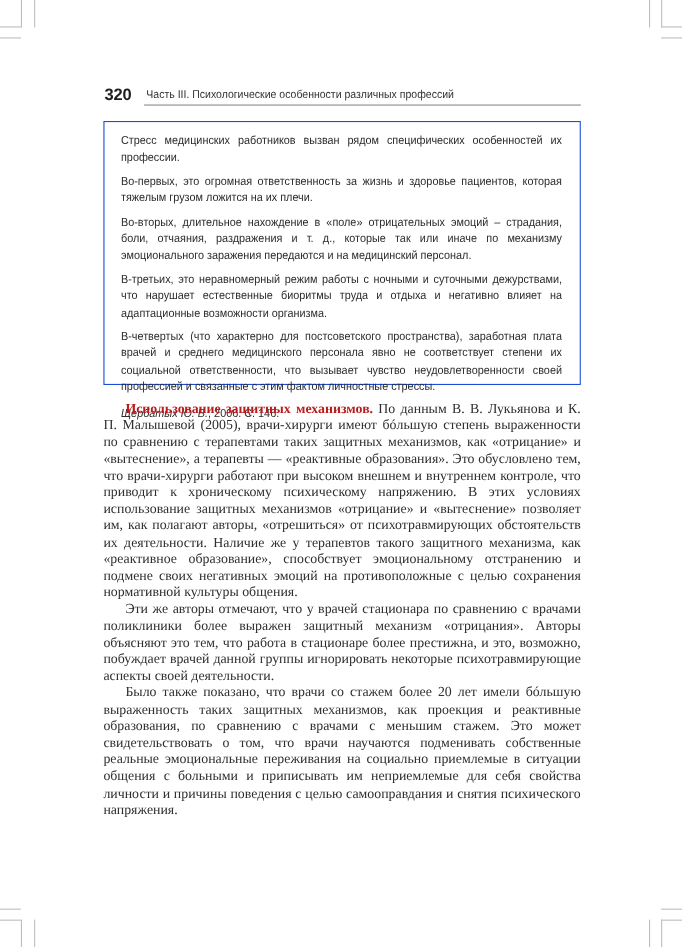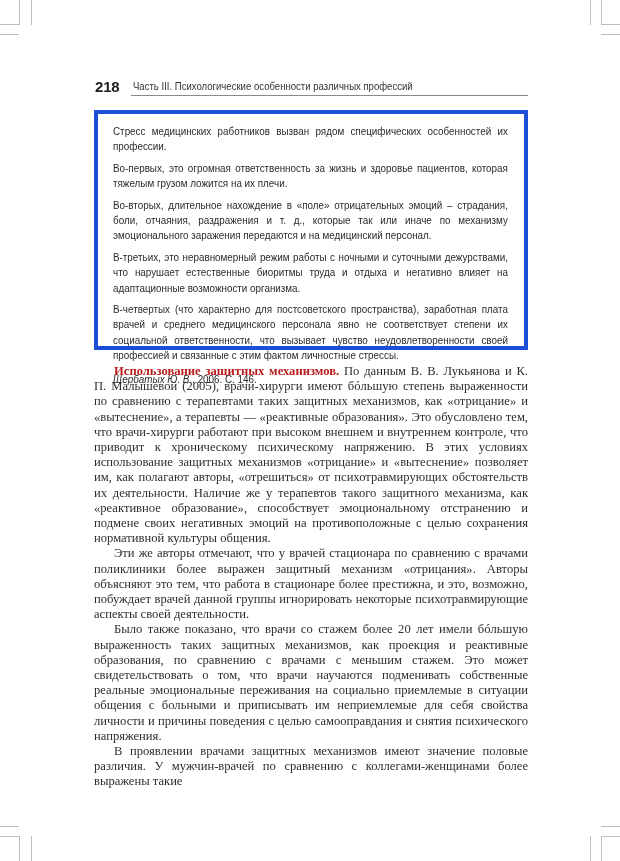--- a/index.html
+++ b/index.html
@@ -19,21 +19,21 @@
       position: absolute; left: 38px; top: 3px;
       font-family: "Liberation Sans", sans-serif; font-size: 10.4px; color: #333;
       white-space: nowrap; transform: scaleX(0.92); transform-origin: left top;
     }
     .head-rule {
       position: absolute; left: 36px; top: 17px; width: 397px; height: 1px; background: #8a8a8a;
     }
 
     .sidebar-box {
       position: absolute; left: 94px; top: 110px; width: 434px; height: 240px;
-      border: 4px solid #1d4ed8; box-sizing: border-box;
+      border: 1px solid #1d4ed8; box-sizing: border-box;
       padding: 10px 16px 0 15px;
       font-family: "Liberation Sans", sans-serif; font-size: 10.6px; line-height: 15.3px; color: #2b2b2b;
     }
     .sidebar-box p {
       margin: 0 0 6.3px 0; text-align: justify;
       transform: scaleX(0.93); transform-origin: left top; width: 107.5%;
     }
     .sidebar-box .source { margin-top: 9px; }
     .sidebar-box .author { font-style: italic; }
 
@@ -59,32 +59,31 @@
 <div class="crop" style="left:0;top:826px;width:19px;height:1px;"></div>
 <div class="crop" style="left:0;top:836px;width:19px;height:1px;"></div>
 <div class="crop" style="left:19px;top:836px;width:1px;height:25px;"></div>
 <div class="crop" style="left:31px;top:836px;width:1px;height:25px;"></div>
 <div class="crop" style="left:601px;top:826px;width:19px;height:1px;"></div>
 <div class="crop" style="left:601px;top:836px;width:19px;height:1px;"></div>
 <div class="crop" style="left:601px;top:836px;width:1px;height:25px;"></div>
 <div class="crop" style="left:590px;top:836px;width:1px;height:25px;"></div>
 
 <div class="running-head">
-  <span class="page-number">218</span>
+  <span class="page-number">320</span>
   <span class="chapter-title">Часть III. Психологические особенности различных профессий</span>
   <div class="head-rule"></div>
 </div>
 
 <div class="sidebar-box">
   <p>Стресс медицинских работников вызван рядом специфических особенностей их профессии.</p>
   <p>Во-первых, это огромная ответственность за жизнь и здоровье пациентов, которая тяжелым грузом ложится на их плечи.</p>
   <p>Во-вторых, длительное нахождение в «поле» отрицательных эмоций – страдания, боли, отчаяния, раздражения и т. д., которые так или иначе по механизму эмоционального заражения передаются и на медицинский персонал.</p>
   <p>В-третьих, это неравномерный режим работы с ночными и суточными дежурствами, что нарушает естественные биоритмы труда и отдыха и негативно влияет на адаптационные возможности организма.</p>
   <p>В-четвертых (что характерно для постсоветского пространства), заработная плата врачей и среднего медицинского персонала явно не соответствует степени их социальной ответственности, что вызывает чувство неудовлетворенности своей профессией и связанные с этим фактом личностные стрессы.</p>
   <p class="source"><span class="author">Щербатых Ю. В.</span><span>, 2006. С. 146.</span></p>
 </div>
 
 <div class="body-text">
   <p><b>Использование защитных механизмов.</b><span> По данным В. В. Лукьянова и К. П. Малышевой (2005), врачи-хирурги имеют бóльшую степень выраженности по сравнению с терапевтами таких защитных механизмов, как «отрицание» и «вытеснение», а терапевты — «реактивные образования». Это обусловлено тем, что врачи-хирурги работают при высоком внешнем и внутреннем контроле, что приводит к хроническому психическому напряжению. В этих условиях использование защитных механизмов «отрицание» и «вытеснение» позволяет им, как полагают авторы, «отрешиться» от психотравмирующих обстоятельств их деятельности. Наличие же у терапевтов такого защитного механизма, как «реактивное образование», способствует эмоциональному отстранению и подмене своих негативных эмоций на противоположные с целью сохранения нормативной культуры общения.</span></p>
   <p>Эти же авторы отмечают, что у врачей стационара по сравнению с врачами поликлиники более выражен защитный механизм «отрицания». Авторы объясняют это тем, что работа в стационаре более престижна, и это, возможно, побуждает врачей данной группы игнорировать некоторые психотравмирующие аспекты своей деятельности.</p>
   <p>Было также показано, что врачи со стажем более 20 лет имели бóльшую выраженность таких защитных механизмов, как проекция и реактивные образования, по сравнению с врачами с меньшим стажем. Это может свидетельствовать о том, что врачи научаются подменивать собственные реальные эмоциональные переживания на социально приемлемые в ситуации общения с больными и приписывать им неприемлемые для себя свойства личности и причины поведения с целью самооправдания и снятия психического напряжения.</p>
-  <p>В проявлении врачами защитных механизмов имеют значение половые различия. У мужчин-врачей по сравнению с коллегами-женщинами более выражены такие</p>
 </div>
 
 </body></html>

